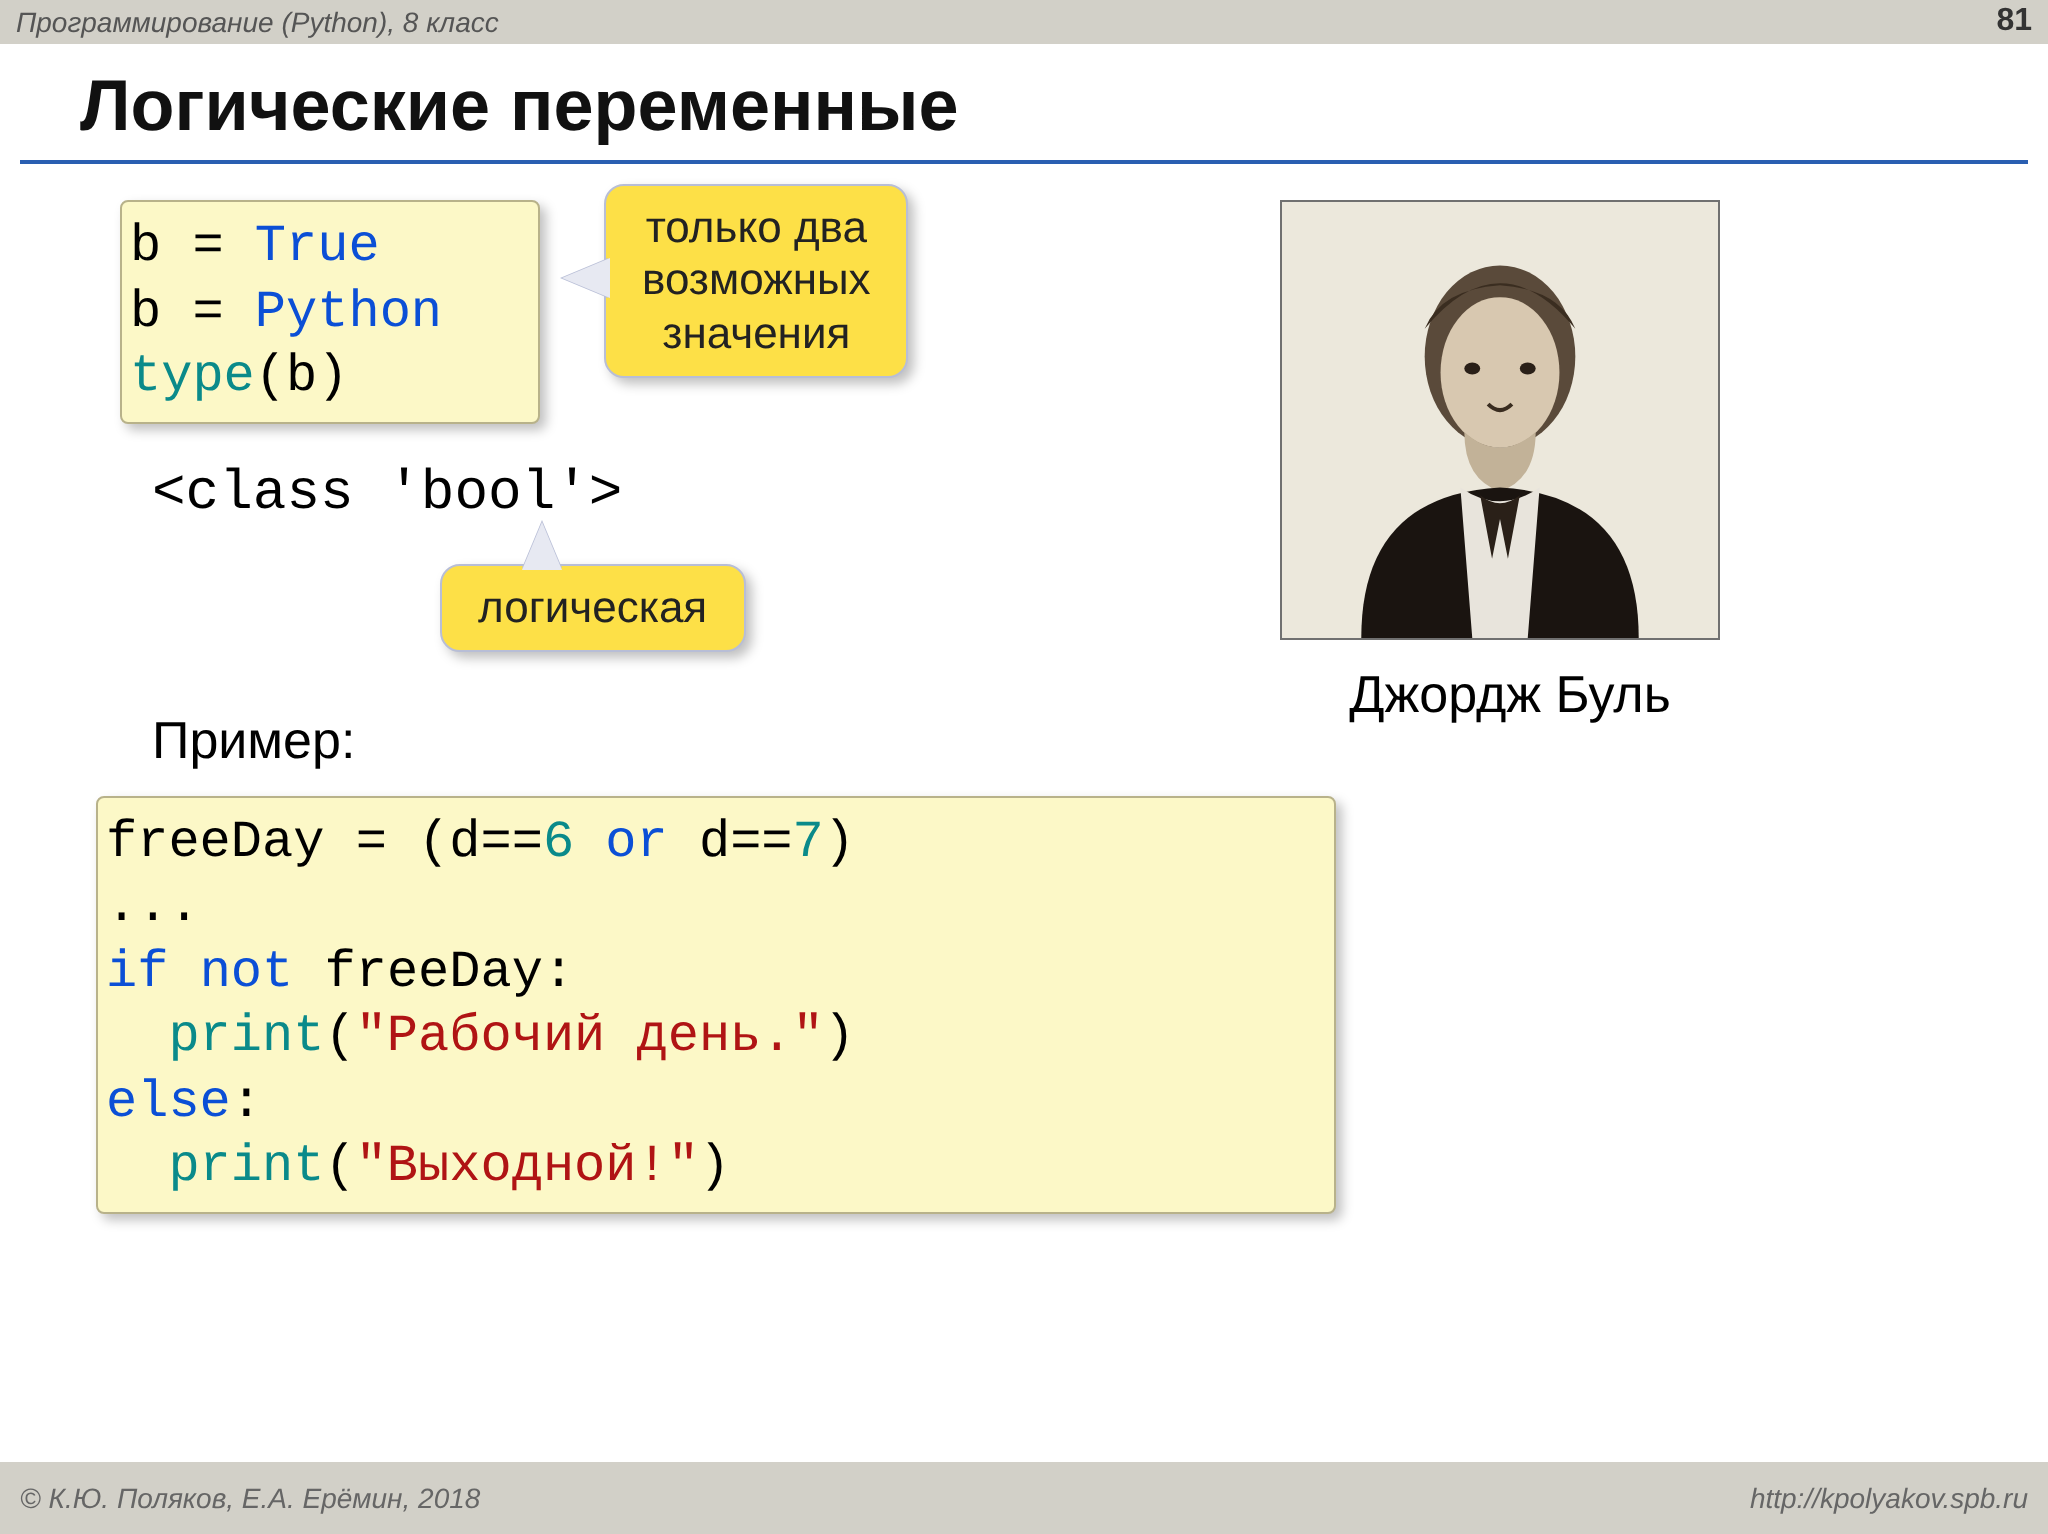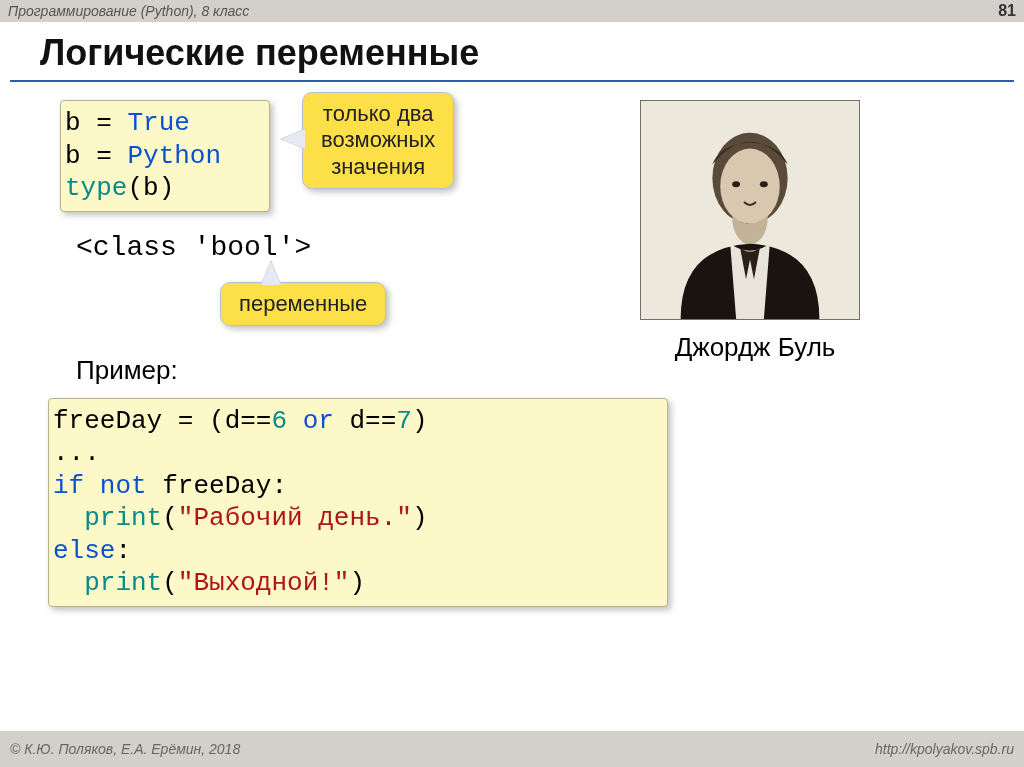--- a/index.html
+++ b/index.html
@@ -160,21 +160,21 @@
     <div class="callout-tail-left" style="left:-22px; top:36px;"></div>
     <div>только два</div>
     <div>возможных</div>
     <div>значения</div>
   </div>
 
   <div class="class-output">&lt;class 'bool'&gt;</div>
 
   <div class="callout" style="left:220px; top:182px;">
     <div class="callout-tail-up" style="left:40px; top:-22px;"></div>
-    <div>переменные</div>
+    <div>логическая</div>
   </div>
 
   <div class="portrait-wrap" style="top:0px;">
     <div class="portrait">
       <svg viewBox="0 0 220 220">
         <rect x="0" y="0" width="220" height="220" fill="#ece8dc"></rect>
         <ellipse cx="110" cy="78" rx="38" ry="46" fill="#5a4a3a"></ellipse>
         <ellipse cx="110" cy="86" rx="30" ry="38" fill="#d8c8b0"></ellipse>
         <path d="M72 64 Q110 18 148 64 Q140 44 110 42 Q80 44 72 64 Z" fill="#3a2d20"></path>
         <ellipse cx="96" cy="84" rx="4" ry="3" fill="#2a2018"></ellipse>

